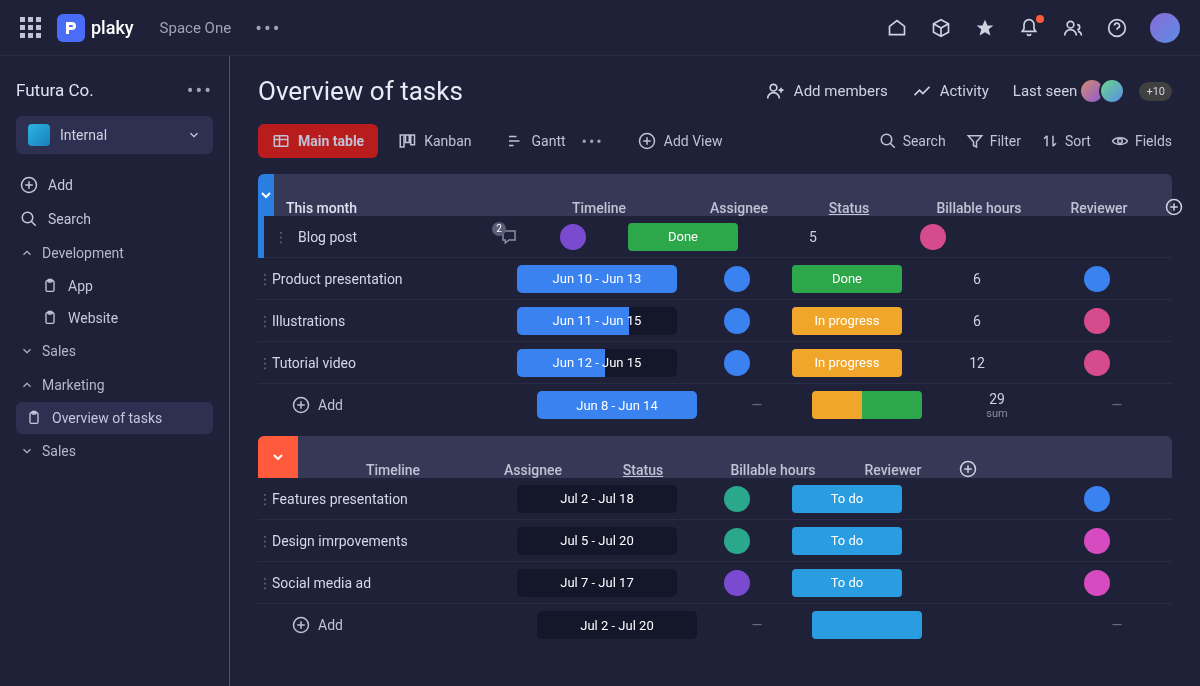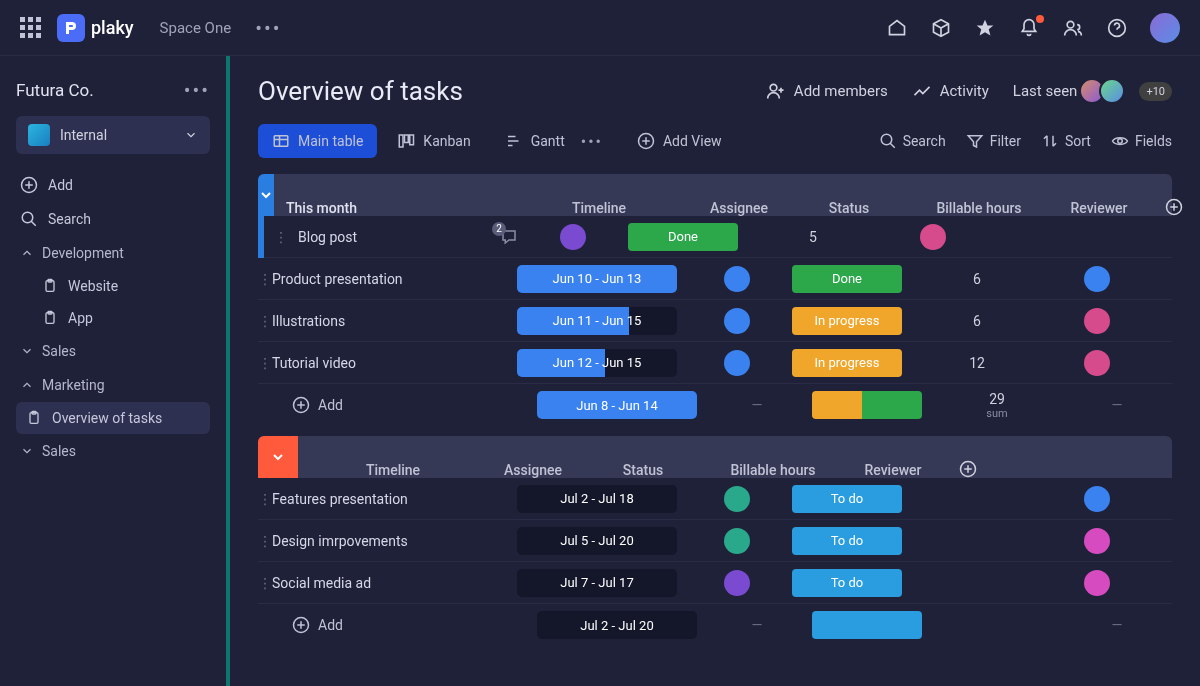--- a/index.html
+++ b/index.html
@@ -10,51 +10,51 @@
 .apps-icon span { background:#c0c2d5; width:5px; height:5px; }
 .logo { display:flex; align-items:center; gap:6px; font-size:18px; font-weight:500; color:#fff; }
 .logo-mark { width:28px; height:28px; background:#4a6cf7; border-radius:6px; display:flex; align-items:center; justify-content:center; }
 .space-label { color:#a0a3b8; font-size:15px; margin-left:10px; }
 .dots { color:#a0a3b8; font-size:20px; letter-spacing:2px; cursor:pointer; margin-left:8px; }
 .tb-right { margin-left:auto; display:flex; align-items:center; gap:22px; }
 .icn { width:22px; height:22px; display:flex; align-items:center; justify-content:center; cursor:pointer; color:#d0d2e0; position:relative; }
 .badge-dot { position:absolute; top:-2px; right:-4px; width:8px; height:8px; background:#ff5a3c; border-radius:50%; }
 .avatar { width:30px; height:30px; border-radius:50%; background:linear-gradient(135deg,#8b6bd6,#5a8de6); }
 .layout { display:flex; height:calc(100% - 56px); }
-.sidebar { width:230px; padding:22px 16px; border-right:4px solid #0f766e; }
+.sidebar { width:230px; padding:22px 16px; border-right:1px solid #0f766e; }
 .ws-head { display:flex; align-items:center; justify-content:space-between; margin-bottom:14px; }
 .ws-name { font-size:17px; color:#e0e2f0; }
 .ws-dropdown { background:#2d3050; border-radius:6px; padding:8px 12px; display:flex; align-items:center; gap:10px; cursor:pointer; margin-bottom:14px; }
 .ws-ico { width:22px; height:22px; background:linear-gradient(135deg,#2bb5e0,#1a7fc0); border-radius:4px; }
 .side-item { display:flex; align-items:center; gap:10px; padding:8px 4px; cursor:pointer; color:#c5c7da; }
 .side-item.sub { padding-left:26px; }
 .side-item.active { background:#2d3050; border-radius:6px; padding-left:10px; padding-right:10px; }
 .side-group { display:flex; align-items:center; gap:8px; padding:9px 4px; cursor:pointer; color:#b5b7cc; font-size:14px; }
 .main { flex:1; padding:20px 28px 20px 28px; overflow-y:auto; }
 .main-head { display:flex; align-items:center; margin-bottom:18px; }
 .page-title { font-size:26px; color:#e8eaf5; font-weight:400; }
 .head-actions { margin-left:auto; display:flex; align-items:center; gap:24px; }
 .ha { display:flex; align-items:center; gap:8px; cursor:pointer; font-size:15px; color:#d0d2e0; }
 .lastseen-avs { display:flex; align-items:center; }
 .mini-av { width:26px; height:26px; border-radius:50%; background:linear-gradient(135deg,#d68b6b,#8b5ad6); margin-left:-6px; border:2px solid #1f2138; }
 .plus-badge { background:#404040; color:#d0d2e0; font-size:11px; padding:3px 7px; border-radius:10px; margin-left:6px; }
 .tabs-row { display:flex; align-items:center; margin-bottom:16px; }
 .view-tab { display:flex; align-items:center; gap:8px; padding:8px 14px; cursor:pointer; color:#c0c2d5; border-radius:6px; margin-right:6px; }
-.view-tab.active { background:#1d4ed8; }
+.view-tab.active { background:#b91c1c;font-weight:bold; }
 .tool-right { margin-left:auto; display:flex; align-items:center; gap:20px; }
 .tool { display:flex; align-items:center; gap:6px; cursor:pointer; color:#c0c2d5; }
 .group-hdr { display:flex; align-items:flex-end; background:#363955; border-radius:6px 6px 0 0; height:42px; margin-top:10px; }
 .collapse-btn { width:40px; height:42px; display:flex; align-items:center; justify-content:center; border-radius:6px 0 0 0; cursor:pointer; }
 .collapse-btn.blue { background:#2a7de1; }
 .collapse-btn.orange { background:#ff5a3c; }
 .grp-name-cell { flex:0 0 230px; padding-left:12px; font-weight:500; color:#e0e2f0; }
 .col-hdr { text-align:center; color:#c0c2d5; font-weight:500; }
 .col-timeline { flex:0 0 190px; }
 .col-assignee { flex:0 0 90px; }
-.col-status { flex:0 0 130px; }
+.col-status { flex:0 0 130px;text-decoration:underline; }
 .col-billable { flex:0 0 130px; }
 .col-reviewer { flex:0 0 110px; }
 .add-col { flex:0 0 40px; display:flex; align-items:center; justify-content:center; cursor:pointer; }
 .task-row { display:flex; align-items:center; height:42px; border-bottom:1px solid #2a2c45; }
 .row-bar { width:6px; height:42px; }
 .row-bar.blue { background:#2a7de1; }
 .row-bar.orange { background:#ff5a3c; }
 .drag-col { width:34px; display:flex; align-items:center; justify-content:center; color:#6a6d88; cursor:grab; }
 .task-name-cell { flex:0 0 230px; display:flex; align-items:center; gap:10px; }
 .task-name-cell .nm { color:#d5d7e8; }
@@ -178,28 +178,28 @@
           <svg width="14" height="14" viewBox="0 0 24 24" fill="none" stroke="currentColor" stroke-width="2">
             <path d="M18 15 L12 9 L6 15"></path>
           </svg>
           <span>Development</span>
         </div>
         <div class="side-item sub">
           <svg width="16" height="16" viewBox="0 0 24 24" fill="none" stroke="currentColor" stroke-width="2">
             <rect x="6" y="4" width="12" height="16" rx="2"></rect>
             <rect x="9" y="2" width="6" height="4" rx="1"></rect>
           </svg>
-          <span>Website</span>
+          <span>App</span>
         </div>
         <div class="side-item sub">
           <svg width="16" height="16" viewBox="0 0 24 24" fill="none" stroke="currentColor" stroke-width="2">
             <rect x="6" y="4" width="12" height="16" rx="2"></rect>
             <rect x="9" y="2" width="6" height="4" rx="1"></rect>
           </svg>
-          <span>App</span>
+          <span>Website</span>
         </div>
         <div class="side-group">
           <svg width="14" height="14" viewBox="0 0 24 24" fill="none" stroke="currentColor" stroke-width="2">
             <path d="M6 9 L12 15 L18 9"></path>
           </svg>
           <span>Sales</span>
         </div>
         <div class="side-group">
           <svg width="14" height="14" viewBox="0 0 24 24" fill="none" stroke="currentColor" stroke-width="2">
             <path d="M18 15 L12 9 L6 15"></path>

